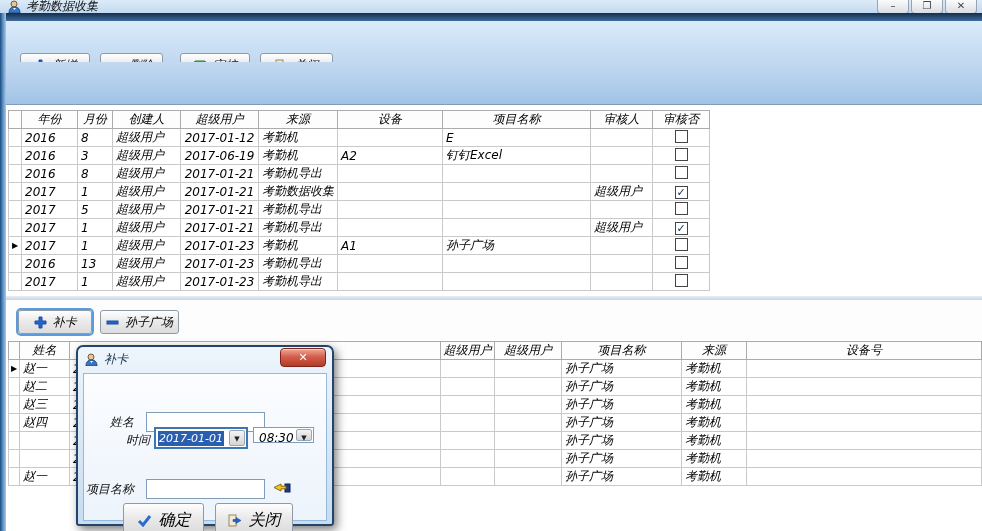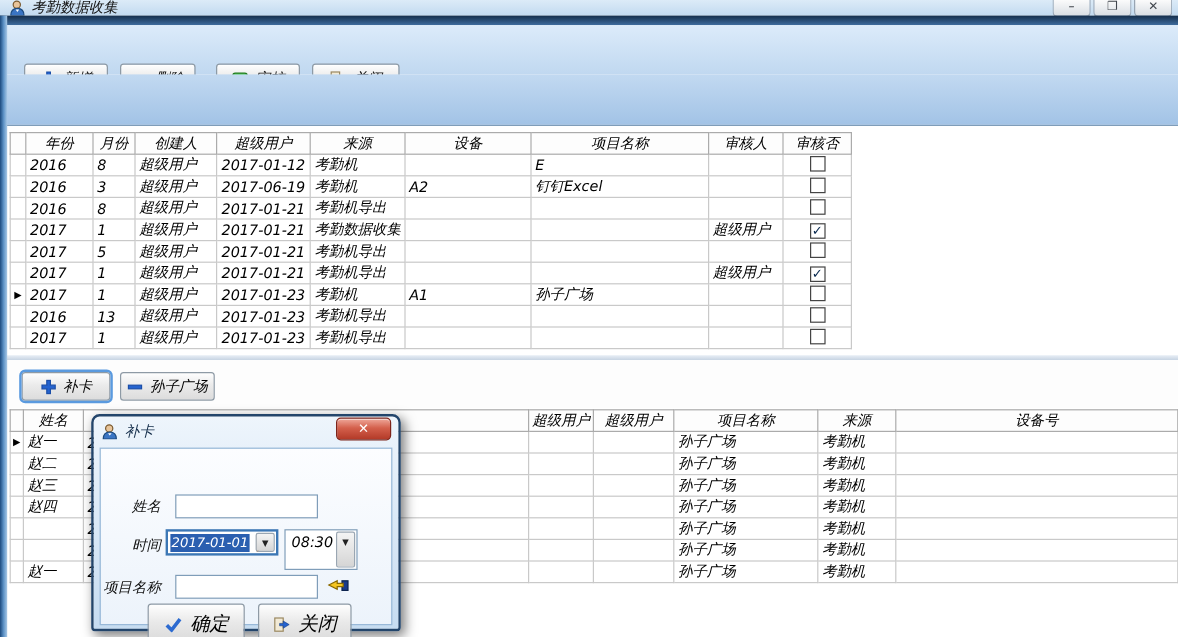--- a/index.html
+++ b/index.html
@@ -87,21 +87,21 @@
   .dlabel { display:inline-block; width:50px; text-align:right; font-size:12px; color:#111; }
   .dinput { background:#fff; border:1px solid #7f9db9; height:20px; }
   #date-combo { position:absolute; left:54px; top:-2px; width:94px; height:22px; background:#fff;
     border:2px solid #3c77b5; }
   #date-text { position:absolute; left:2px; top:2px; font-size:11px; background:#2a5fb0; color:#fff;
     padding:0 1px; line-height:15px; }
   #date-caret { position:absolute; left:74px; top:2px; width:2px; height:15px; background:#e07820; }
   .dd-btn { position:absolute; right:1px; top:1px; bottom:1px; width:16px;
     background:linear-gradient(#f4f4f4,#d5d5d5); border:1px solid #9aa6b2; border-radius:2px;
     font-size:7px; color:#222; text-align:center; line-height:16px; }
-  #time-combo { position:absolute; left:153px; top:-2px; width:61px; height:34px; background:#fff;
+  #time-combo { position:absolute; left:153px; top:-2px; width:61px; height:16px; background:#fff;
     border:1px solid #7f9db9; }
   #time-text { position:absolute; left:5px; top:3px; font-size:12px; }
   .dbtn { position:absolute; top:0; height:34px; display:flex; align-items:center; justify-content:center;
     gap:7px; background:linear-gradient(#fefefe,#e9e9e9 45%,#d9d9d9); border:1px solid #8e9aa5;
     border-radius:3px; font-size:16px; }
   svg { display:block; }
 </style>
 </head>
 <body>
 
@@ -463,21 +463,21 @@
             </svg>
           </span>
         <span>补卡</span>
       </div>
       <div id="dlg-close">✕</div>
       <div id="dlg-content">
         <div class="drow" style="top:37px;">
           <span class="dlabel">姓名</span>
           <div class="dinput" style="position:absolute;left:62px;width:119px;"><span></span></div>
         </div>
-        <div class="drow" style="top:69px;">
+        <div class="drow" style="top:55px;margin-left:16px;">
           <span class="dlabel">时间</span>
           <div id="date-combo">
             <span id="date-text">2017-01-01</span>
             <span id="date-caret"></span>
             <span class="dd-btn">▼</span>
           </div>
           <div id="time-combo">
             <span id="time-text">08:30</span>
             <span class="dd-btn">▼</span>
           </div>

